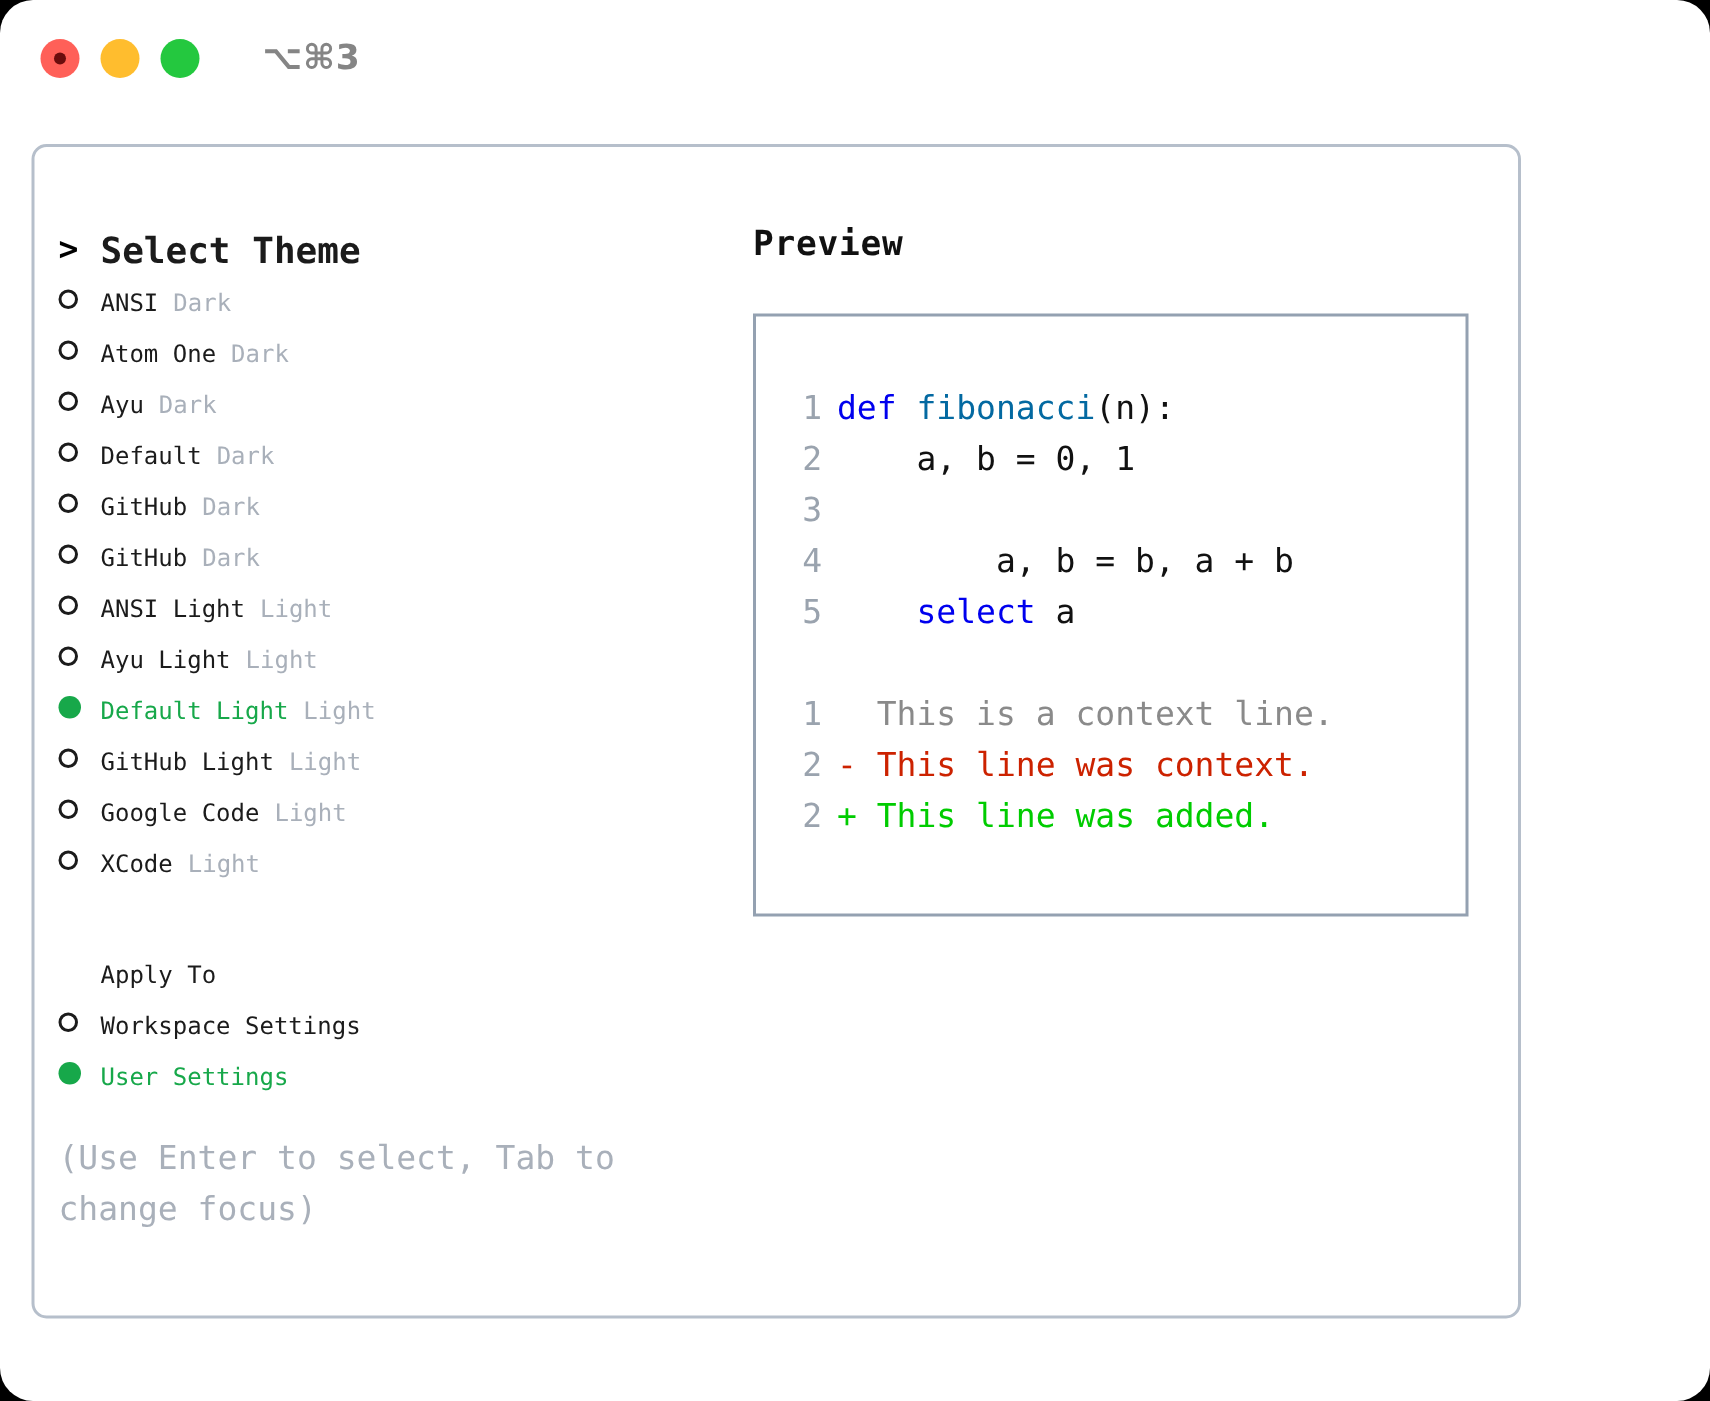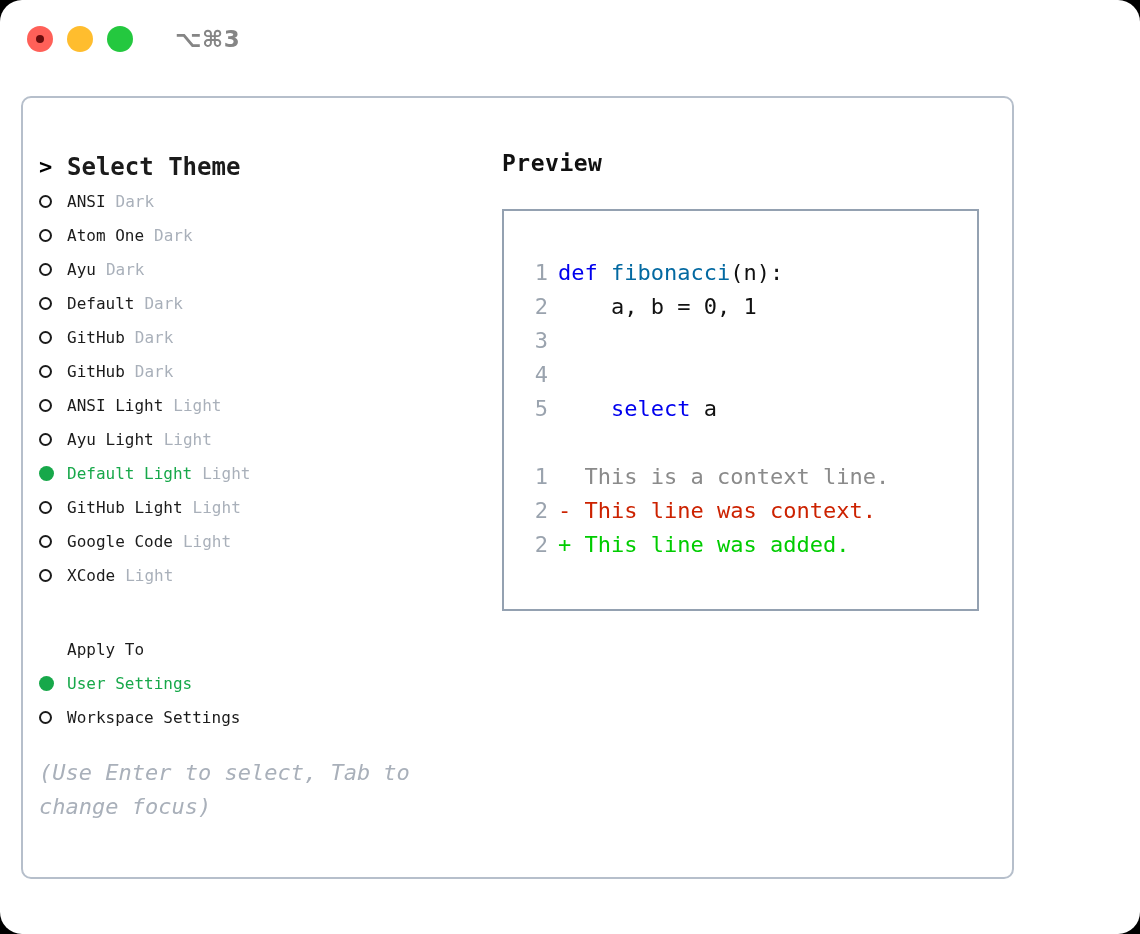--- a/index.html
+++ b/index.html
@@ -141,21 +141,20 @@
 
   .spacer-lg { height: 40px; }
 
   #hint {
     margin-top: 22px;
     font-size: 22px;
     line-height: 34px;
     color: #a9b0ba;
     width: 420px;
     white-space: pre-wrap;
-    font-style: italic;
   }
 
   
   #right-col {
     position: absolute;
     left: 479px;
     top: 52px;
     width: 500px;
   }
   #preview-title {
@@ -278,41 +277,41 @@
         <span class="label">XCode</span>
         <span class="category">Light</span>
       </div>
 
       <div class="spacer-lg"></div>
 
       <div class="row subhead">
         <span class="marker blank"></span>
         <span class="label">Apply To</span>
       </div>
+      <div class="row">
+        <span class="marker radio-off"></span>
+        <span class="label">Workspace Settings</span>
+      </div>
       <div class="row selected">
         <span class="marker radio-on"></span>
         <span class="label">User Settings</span>
-      </div>
-      <div class="row">
-        <span class="marker radio-off"></span>
-        <span class="label">Workspace Settings</span>
       </div>
 
       <div id="hint">(Use Enter to select, Tab to change focus)</div>
     </div>
 
     <div id="right-col">
       <div id="preview-title">Preview</div>
 
       <div id="preview-box">
         <div id="code-block">
             <div class="code-line"><span class="lineno">1</span><span class="code-text"><span class="tok-kw">def </span><span class="tok-fn">fibonacci</span><span class="tok-plain">(n):</span></span></div>
             <div class="code-line"><span class="lineno">2</span><span class="code-text"><span class="tok-plain">    a, b = 0, 1</span></span></div>
             <div class="code-line"><span class="lineno">3</span></div>
-            <div class="code-line"><span class="lineno">4</span></div>
+            <div class="code-line"><span class="lineno">4</span><span class="code-text"><span class="tok-plain">        a, b = b, a + b</span></span></div>
             <div class="code-line"><span class="lineno">5</span><span class="code-text"><span class="tok-plain">    </span><span class="tok-kw">select</span><span class="tok-plain"> a</span></span></div>
           </div>
         <div class="code-gap"></div>
         <div id="diff-block">
             <div class="code-line"><span class="lineno">1</span><span class="tok-ctx">  This is a context line.</span></div>
             <div class="code-line"><span class="lineno">2</span><span class="tok-del">- This line was context.</span></div>
             <div class="code-line"><span class="lineno">2</span><span class="tok-add">+ This line was added.</span></div>
           </div>
       </div>
     </div>

